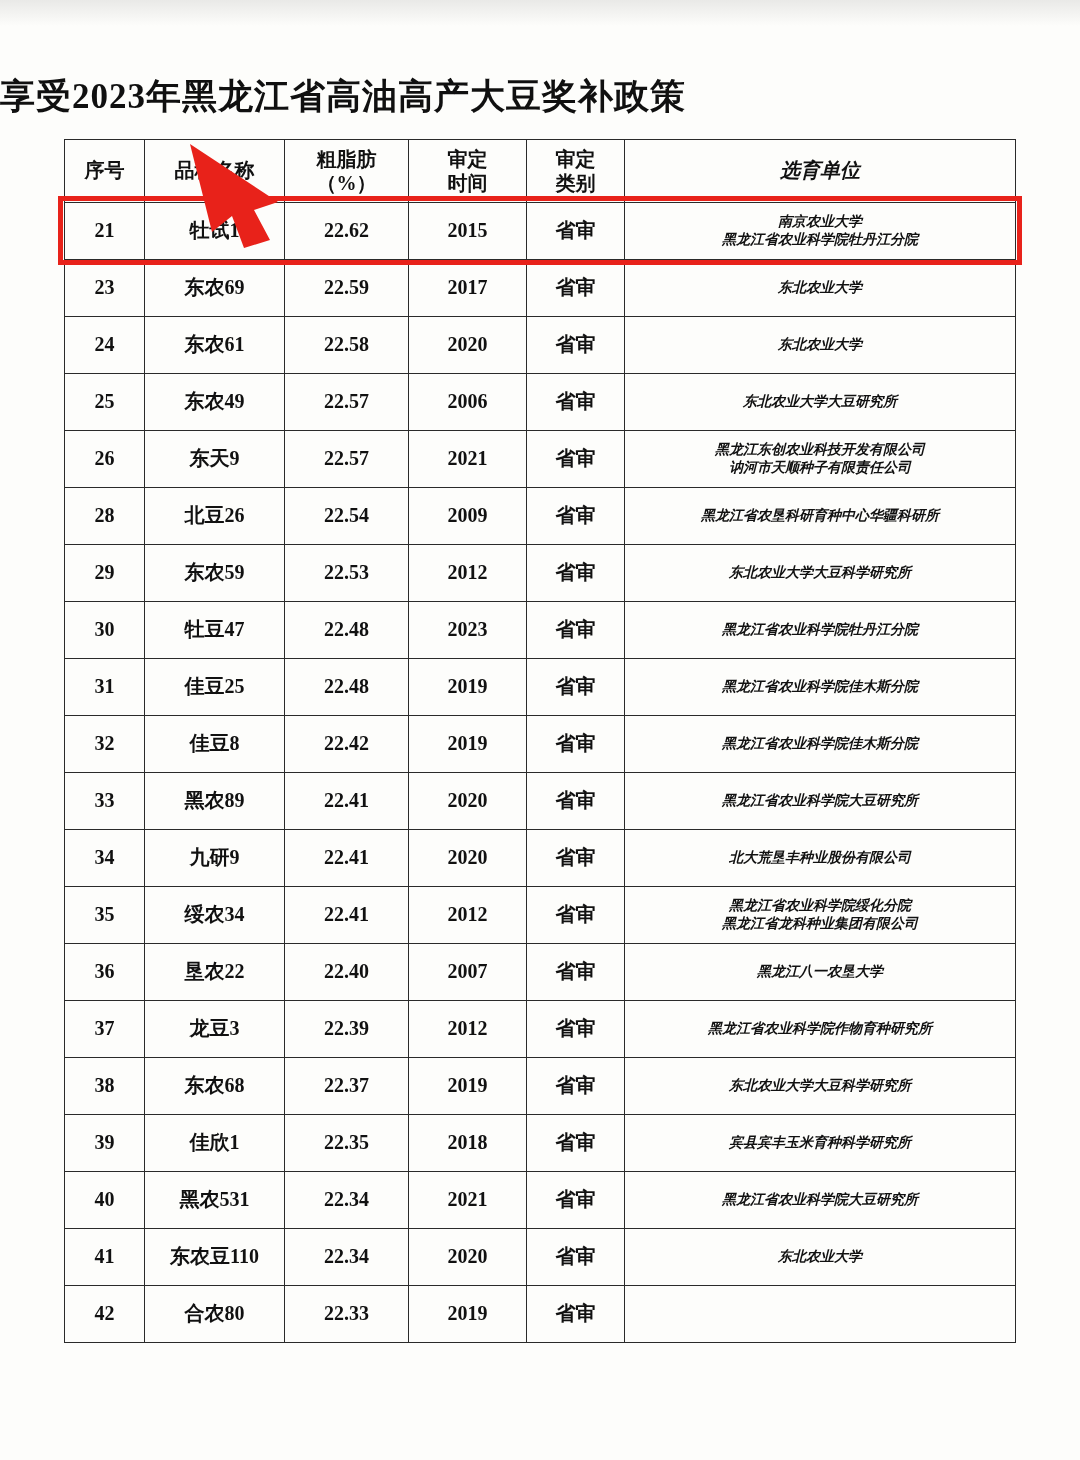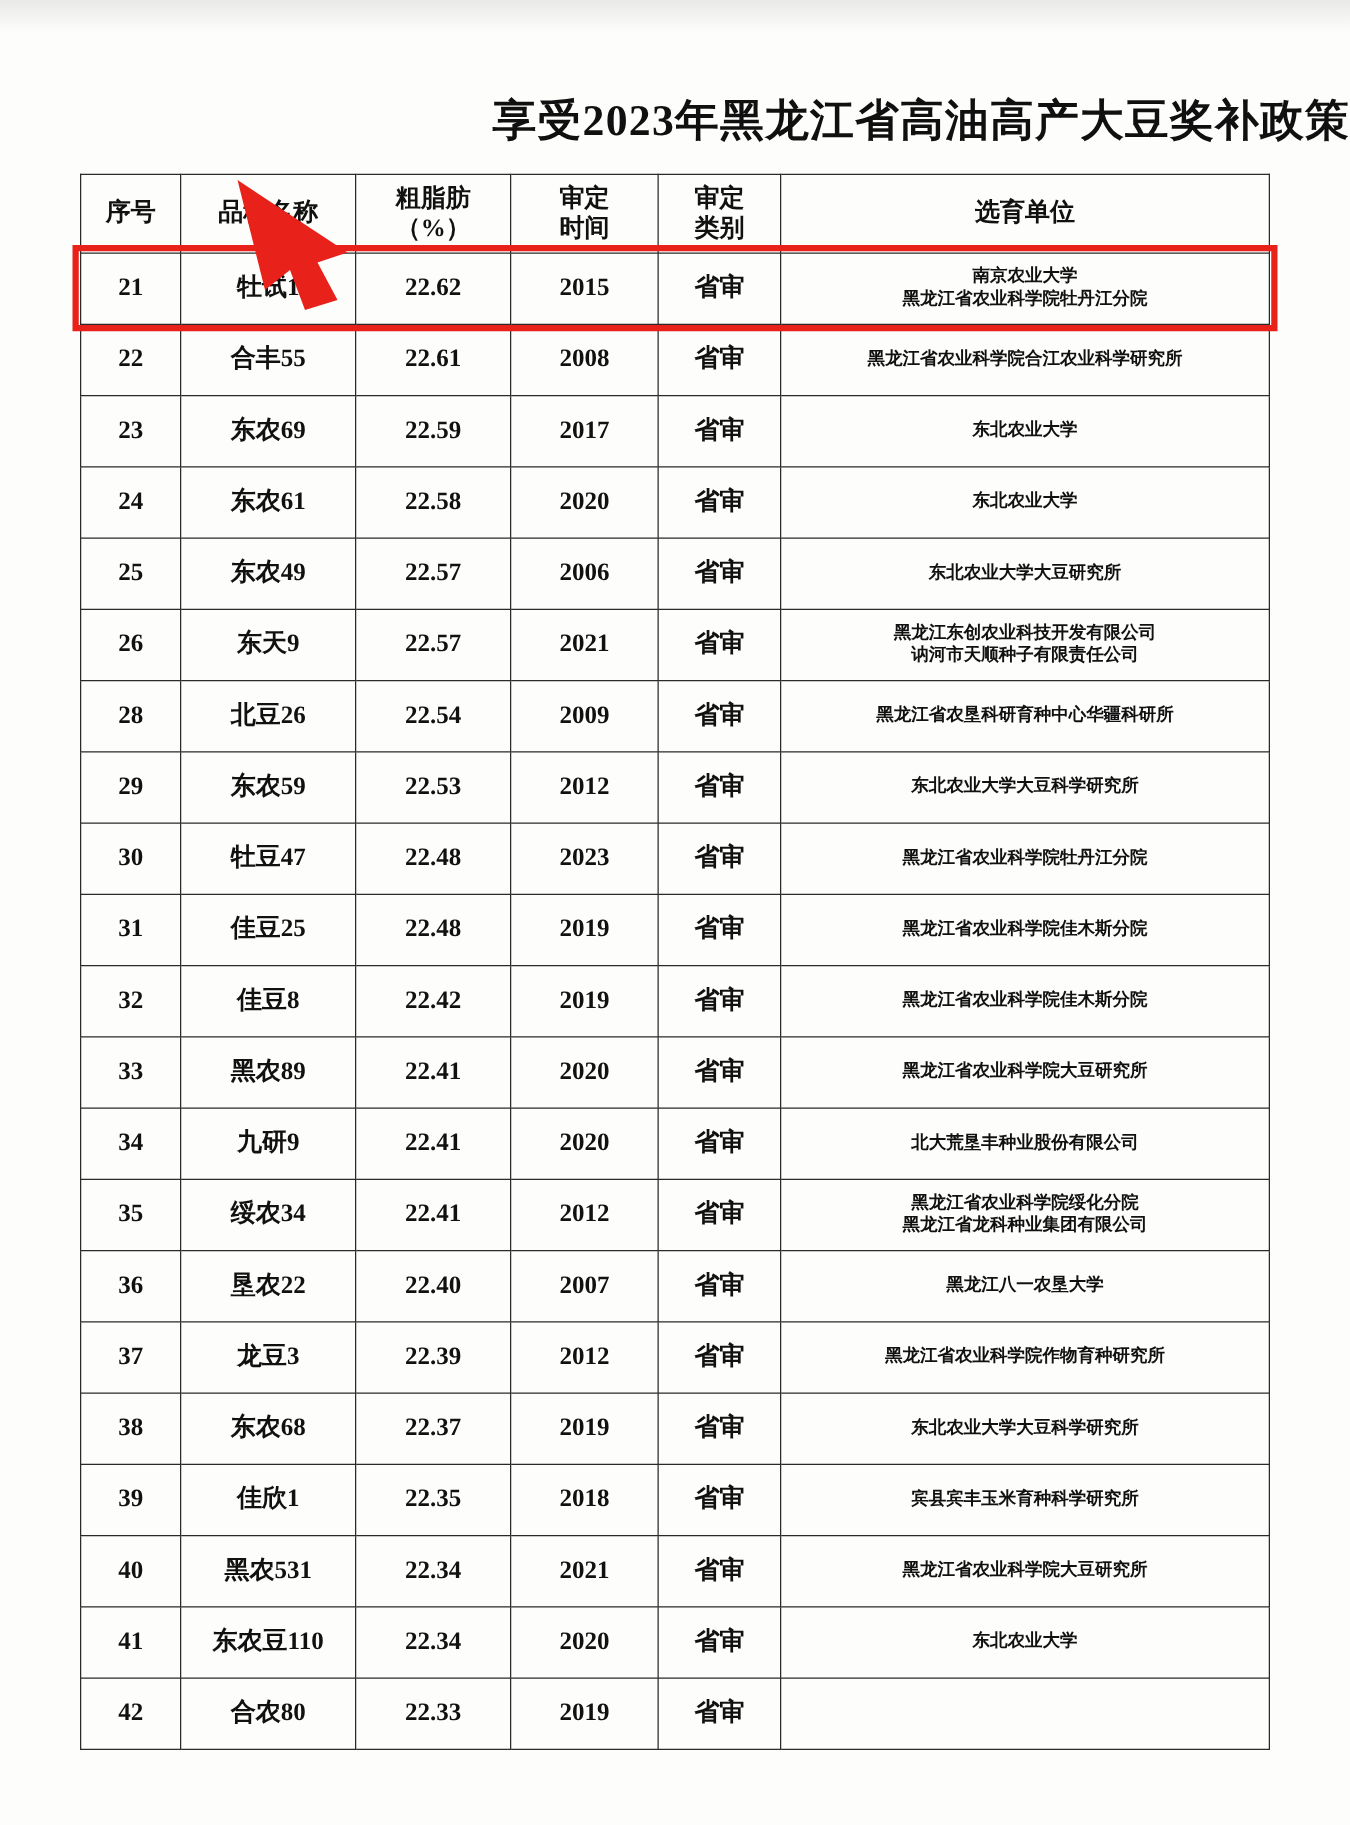--- a/index.html
+++ b/index.html
@@ -24,21 +24,21 @@
   .page::before {
     content: "";
     position: absolute;
     top: 0; left: 0; right: 0; height: 26px;
     background: linear-gradient(to bottom, #e9e9e7 0%, #fdfdfb 100%);
     pointer-events: none;
   }
   .title-block {
     margin: 0;
     padding-top: 72px;
-    text-align: right;
+    text-align: left;
   }
   .title-line {
     font-size: 35px;
     font-weight: bold;
     letter-spacing: 1px;
     line-height: 1.45;
     color: #101010;
     font-family: "Liberation Serif", "DejaVu Serif", serif;
   }
   .table-wrap {
@@ -75,21 +75,21 @@
   .col-unit  { width: auto; }
   .hdr-two {
     display: block;
     line-height: 1.2;
   }
   .unit-two {
     display: block;
     line-height: 1.3;
     font-size: 14px;
   }
-  td.unit, th.unit { font-size: 20px; }
+  td.unit, th.unit { font-size: 20px; font-style: italic; }
   
   tr.highlight td {
     position: relative;
   }
   .hl-box {
     position: absolute;
     left: -6px;
     width: 964px;
     border: 5px solid #e8221a;
     box-sizing: border-box;
@@ -152,30 +152,20 @@
             <td>牡试1</td>
             <td>22.62</td>
             <td>2015</td>
             <td>省审</td>
             <td class="unit">
               <span class="unit-two">南京农业大学</span>
               <span class="unit-two">黑龙江省农业科学院牡丹江分院</span>
             </td>
           </tr>
           <tr>
-            <td>22</td>
-            <td>合丰55</td>
-            <td>22.61</td>
-            <td>2008</td>
-            <td>省审</td>
-            <td class="unit">
-              <span class="unit-two">黑龙江省农业科学院合江农业科学研究所</span>
-            </td>
-          </tr>
-          <tr>
             <td>23</td>
             <td>东农69</td>
             <td>22.59</td>
             <td>2017</td>
             <td>省审</td>
             <td class="unit">
               <span class="unit-two">东北农业大学</span>
             </td>
           </tr>
           <tr>

